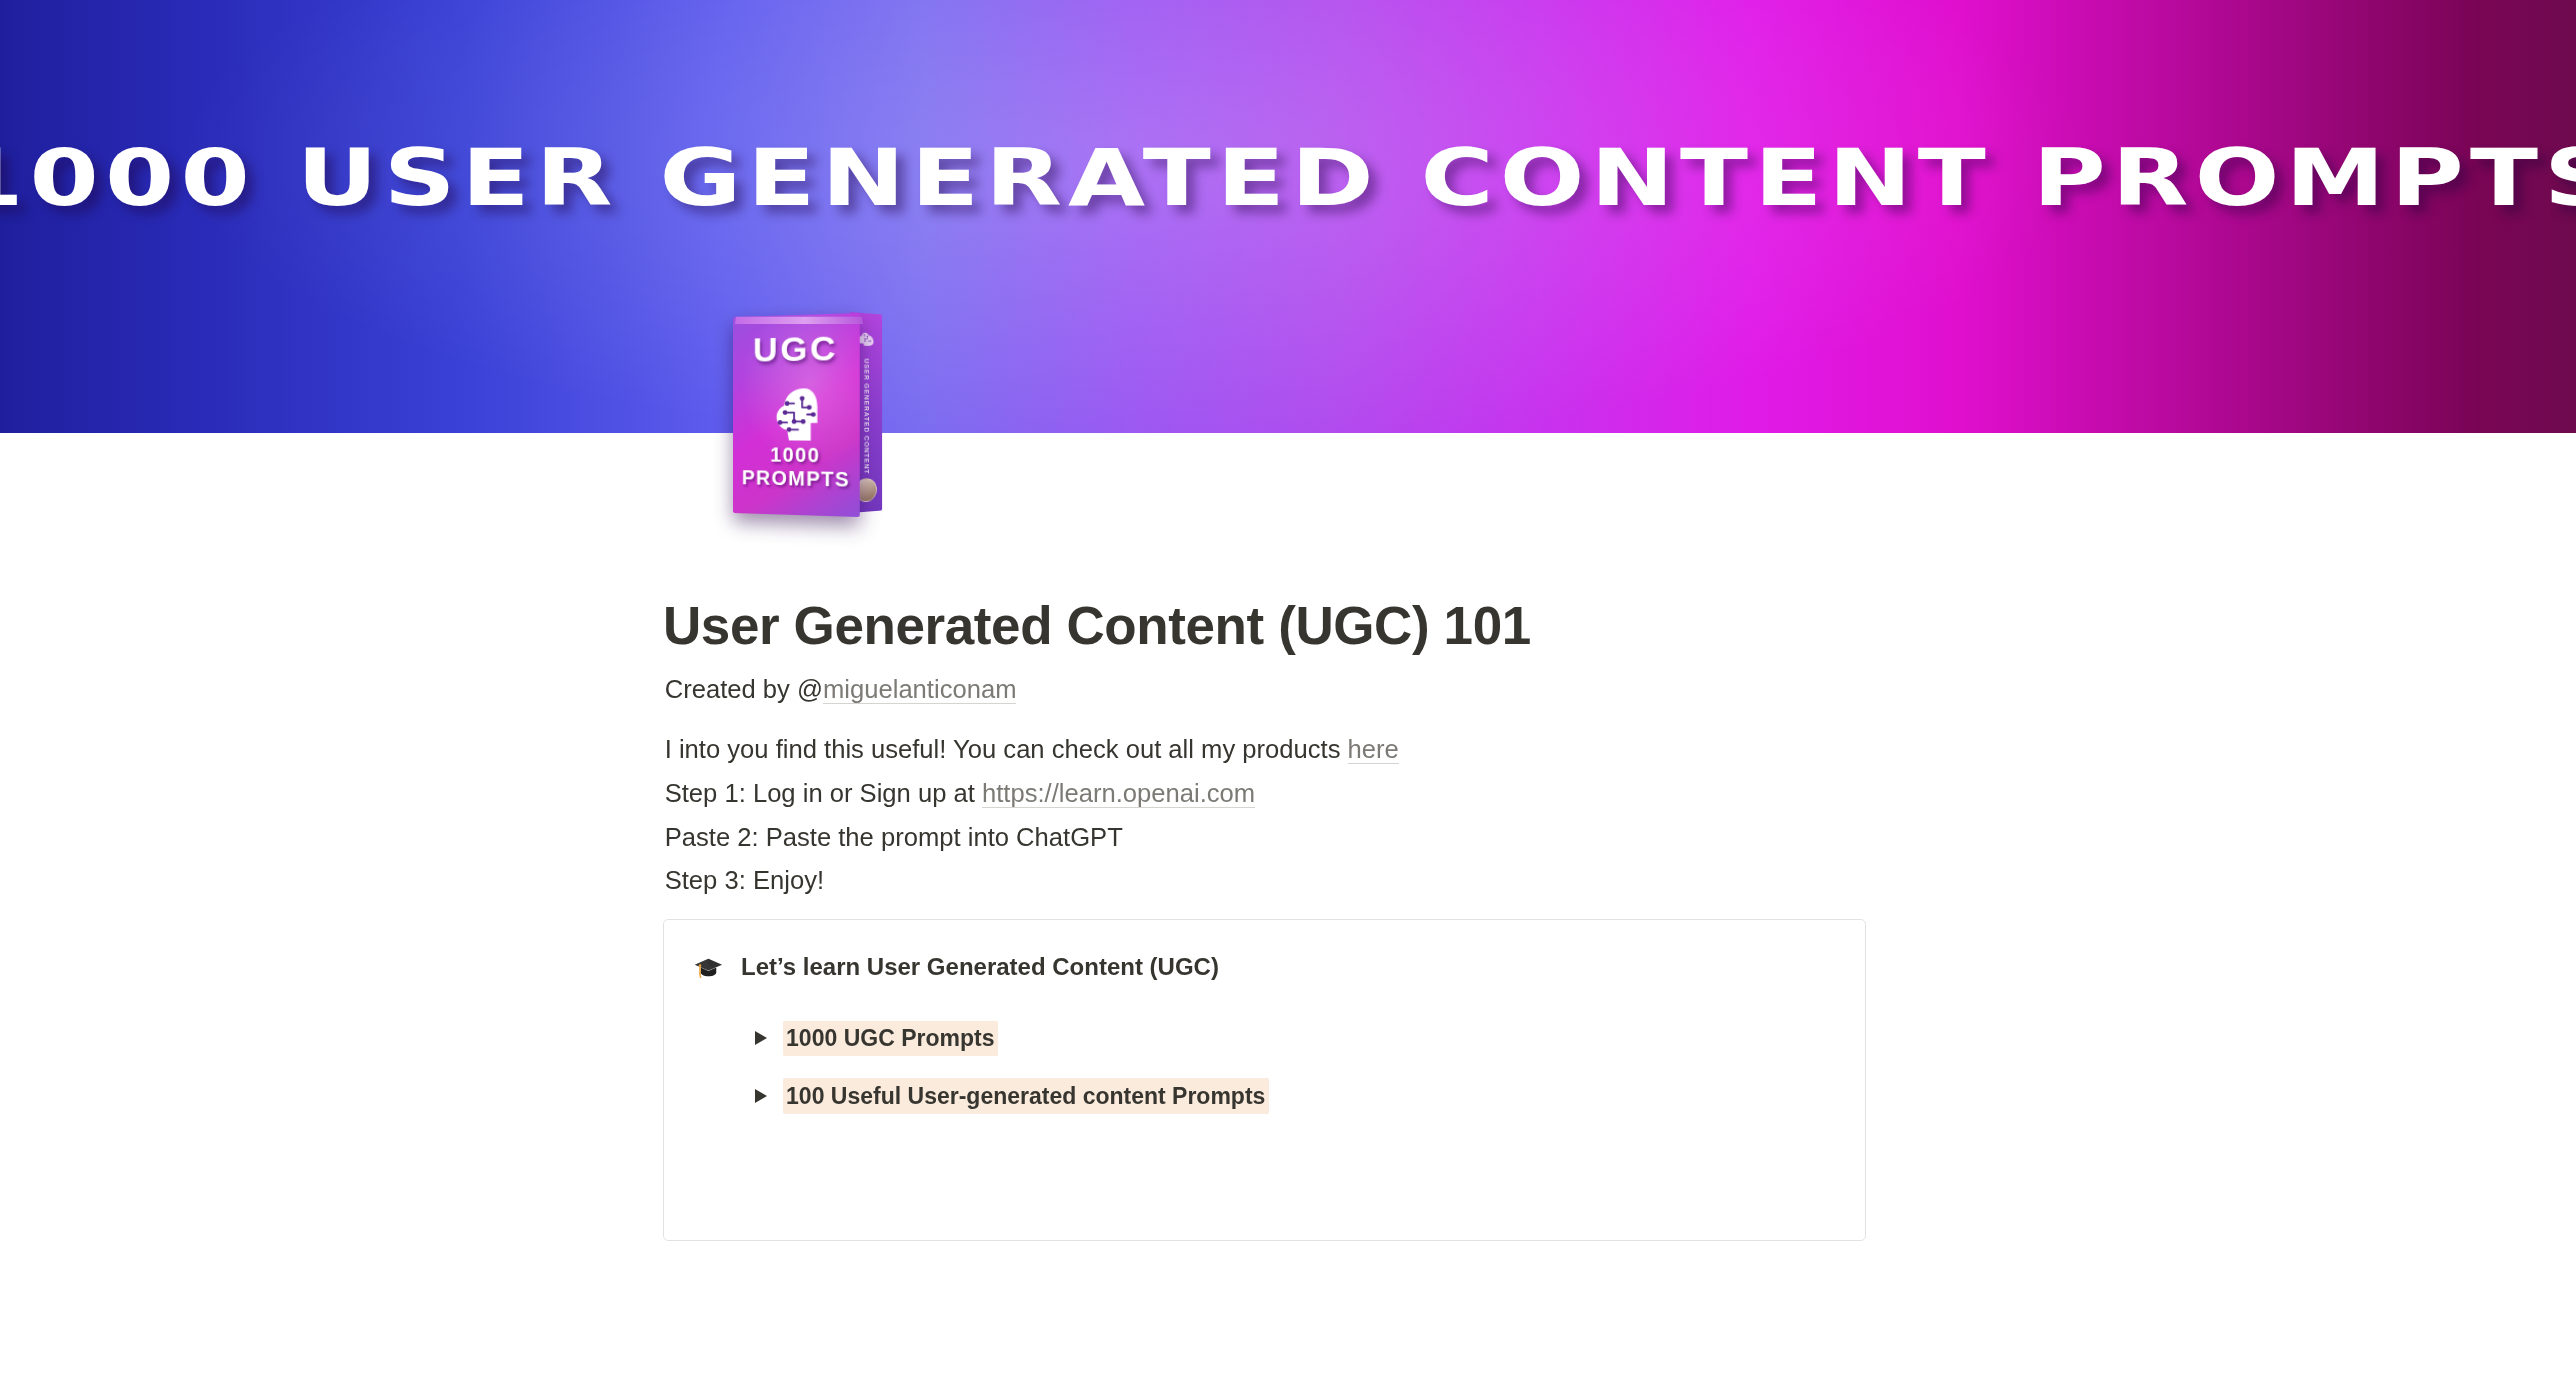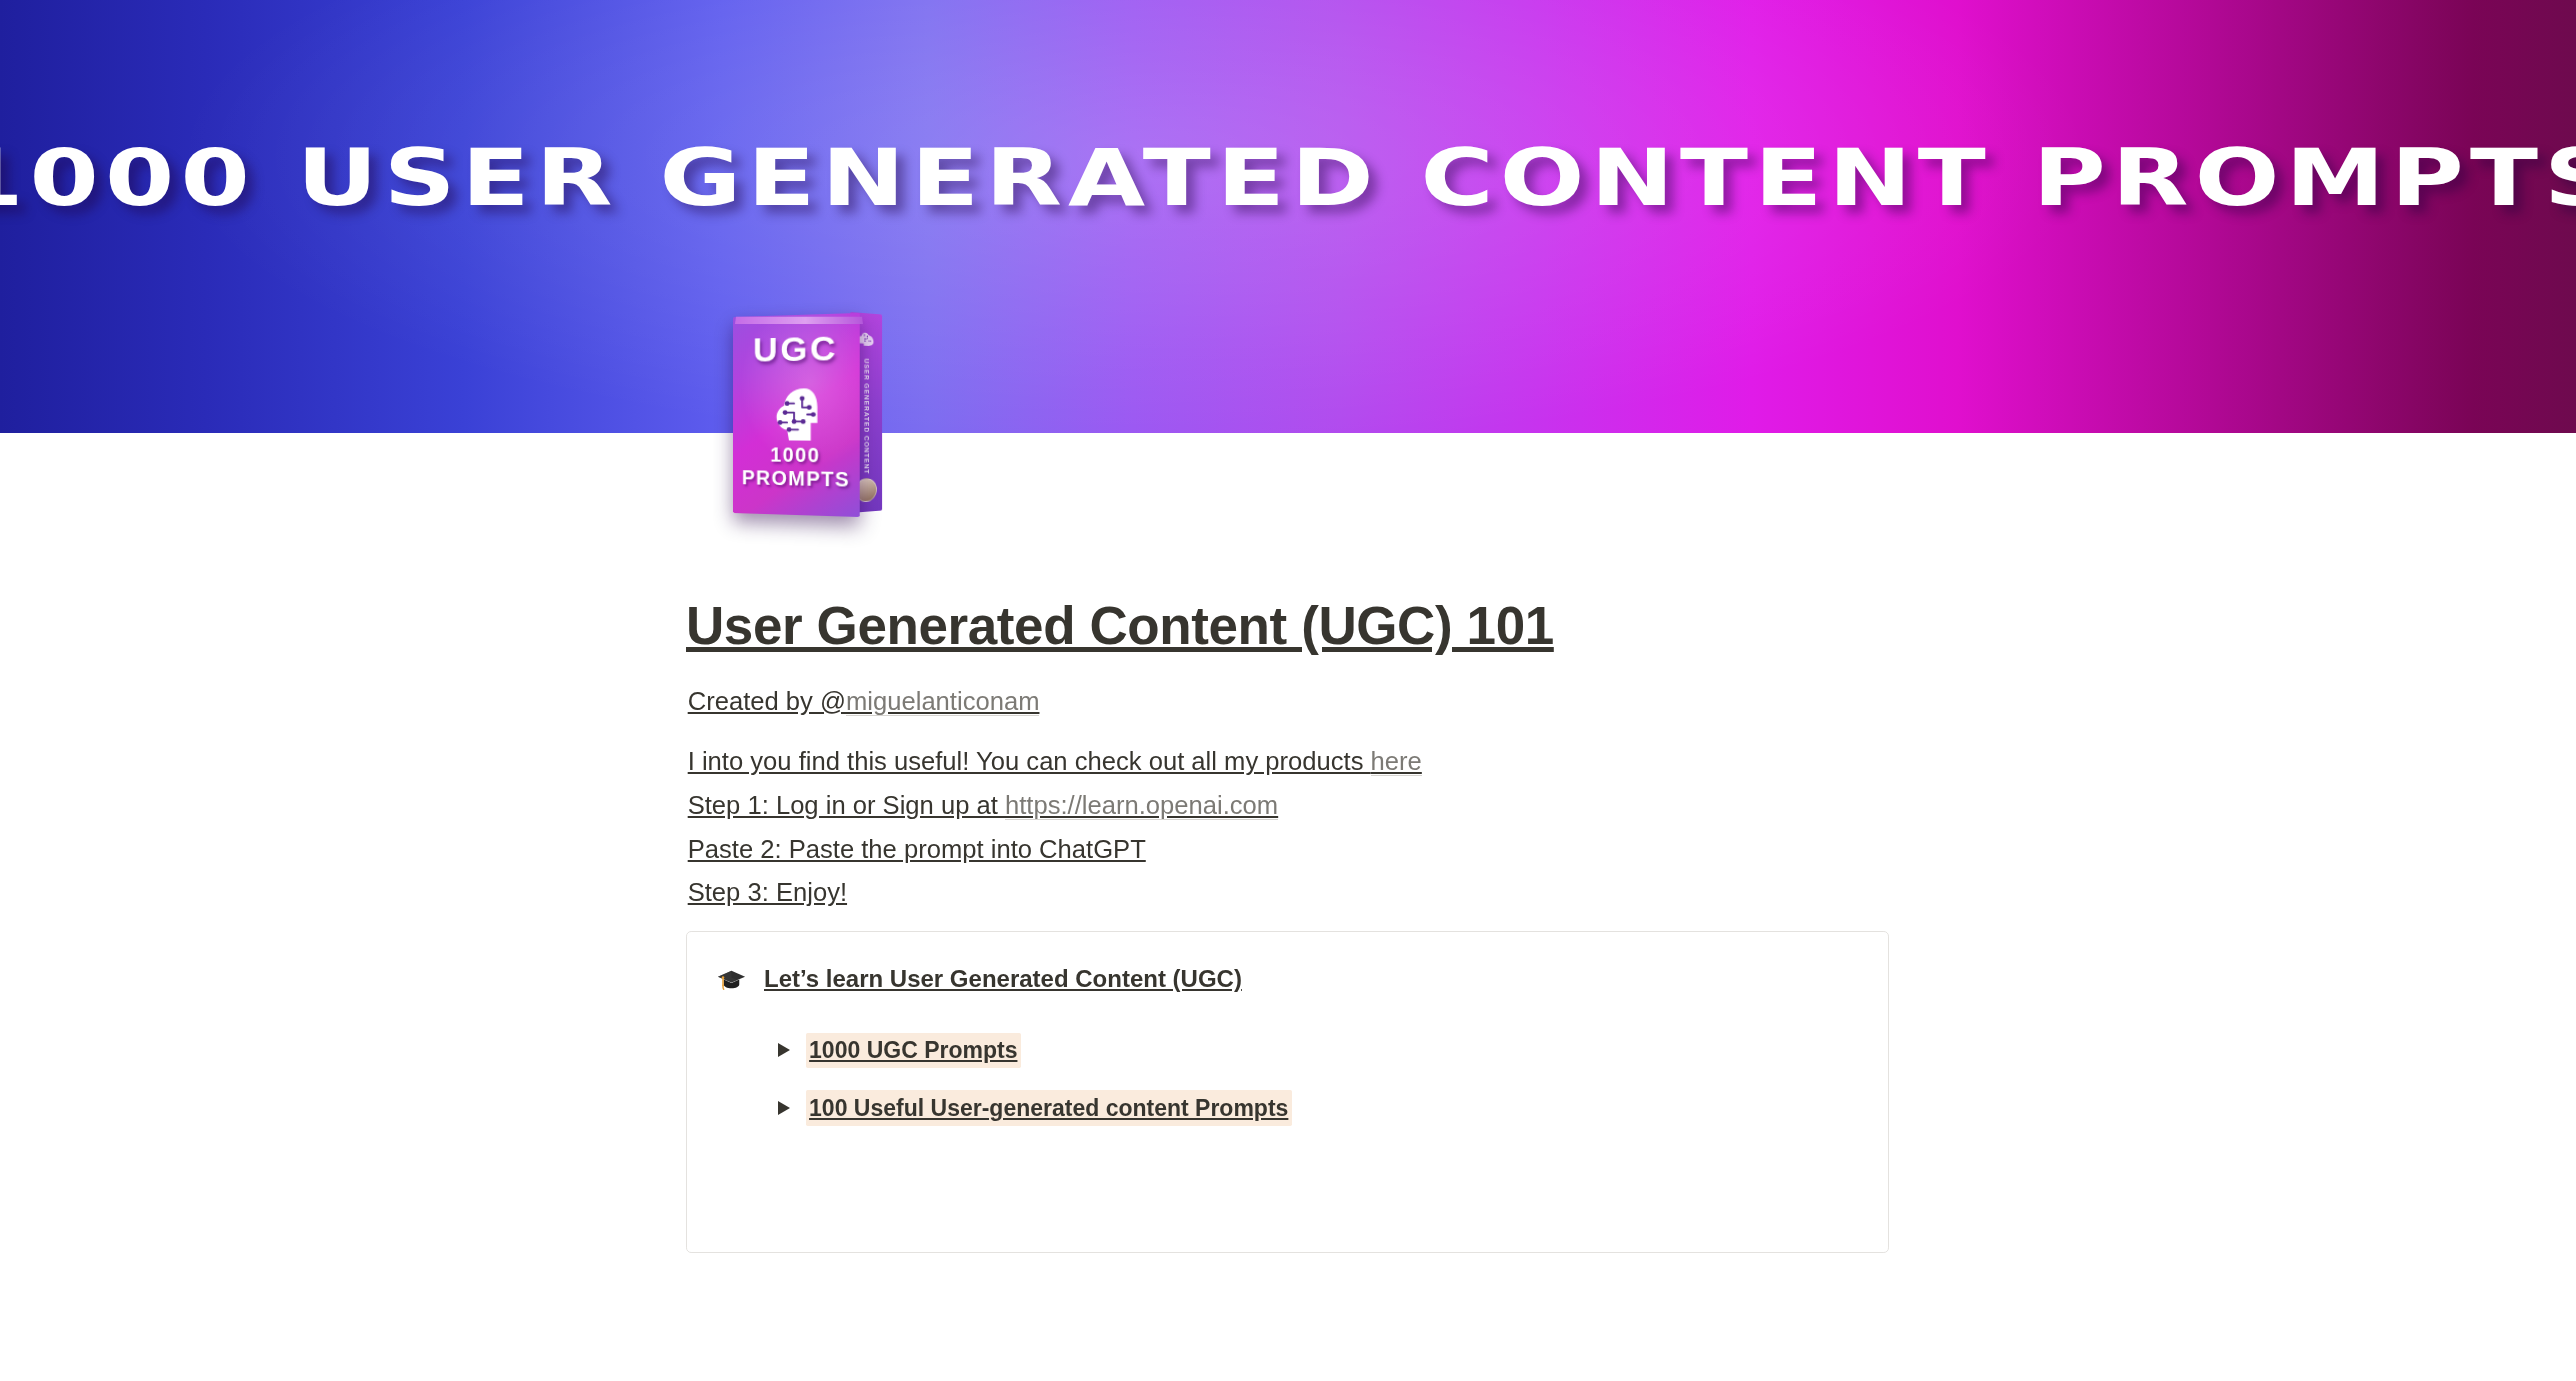--- a/index.html
+++ b/index.html
@@ -170,41 +170,40 @@
     width: 22px;
     height: 22px;
     border-radius: 50%;
     background: linear-gradient(160deg, #E9D7C9, #8C6A55);
     border: 0.9px solid rgba(255,255,255,0.35);
   }
 
   
   .page {
     position: absolute;
-    left: 686px;
+    left: 663px;
     top: 433px;
     width: 1210px;
-    text-decoration: underline;
   }
   .page-title {
     margin: 164px 0 0 0;
     font-size: 53px;
     line-height: 1.1;
     font-weight: 700;
     letter-spacing: -0.4px;
     color: #37352F;
   }
   .para {
     margin: 0;
     padding: 2.6px 1.7px;
     font-size: 25.6px;
     line-height: 1.5;
     color: #37352F;
   }
-  .para.first { margin-top: 24px; }
+  .para.first { margin-top: 12px; }
   .para.gap   { margin-top: 17px; }
   .link {
     color: #7C7A75;
     text-decoration: none;
     border-bottom: 0.9px solid #D6D4D0;
     cursor: pointer;
   }
   .bold { font-weight: 700; }
   .instructions { margin-top: 19px; }
 

